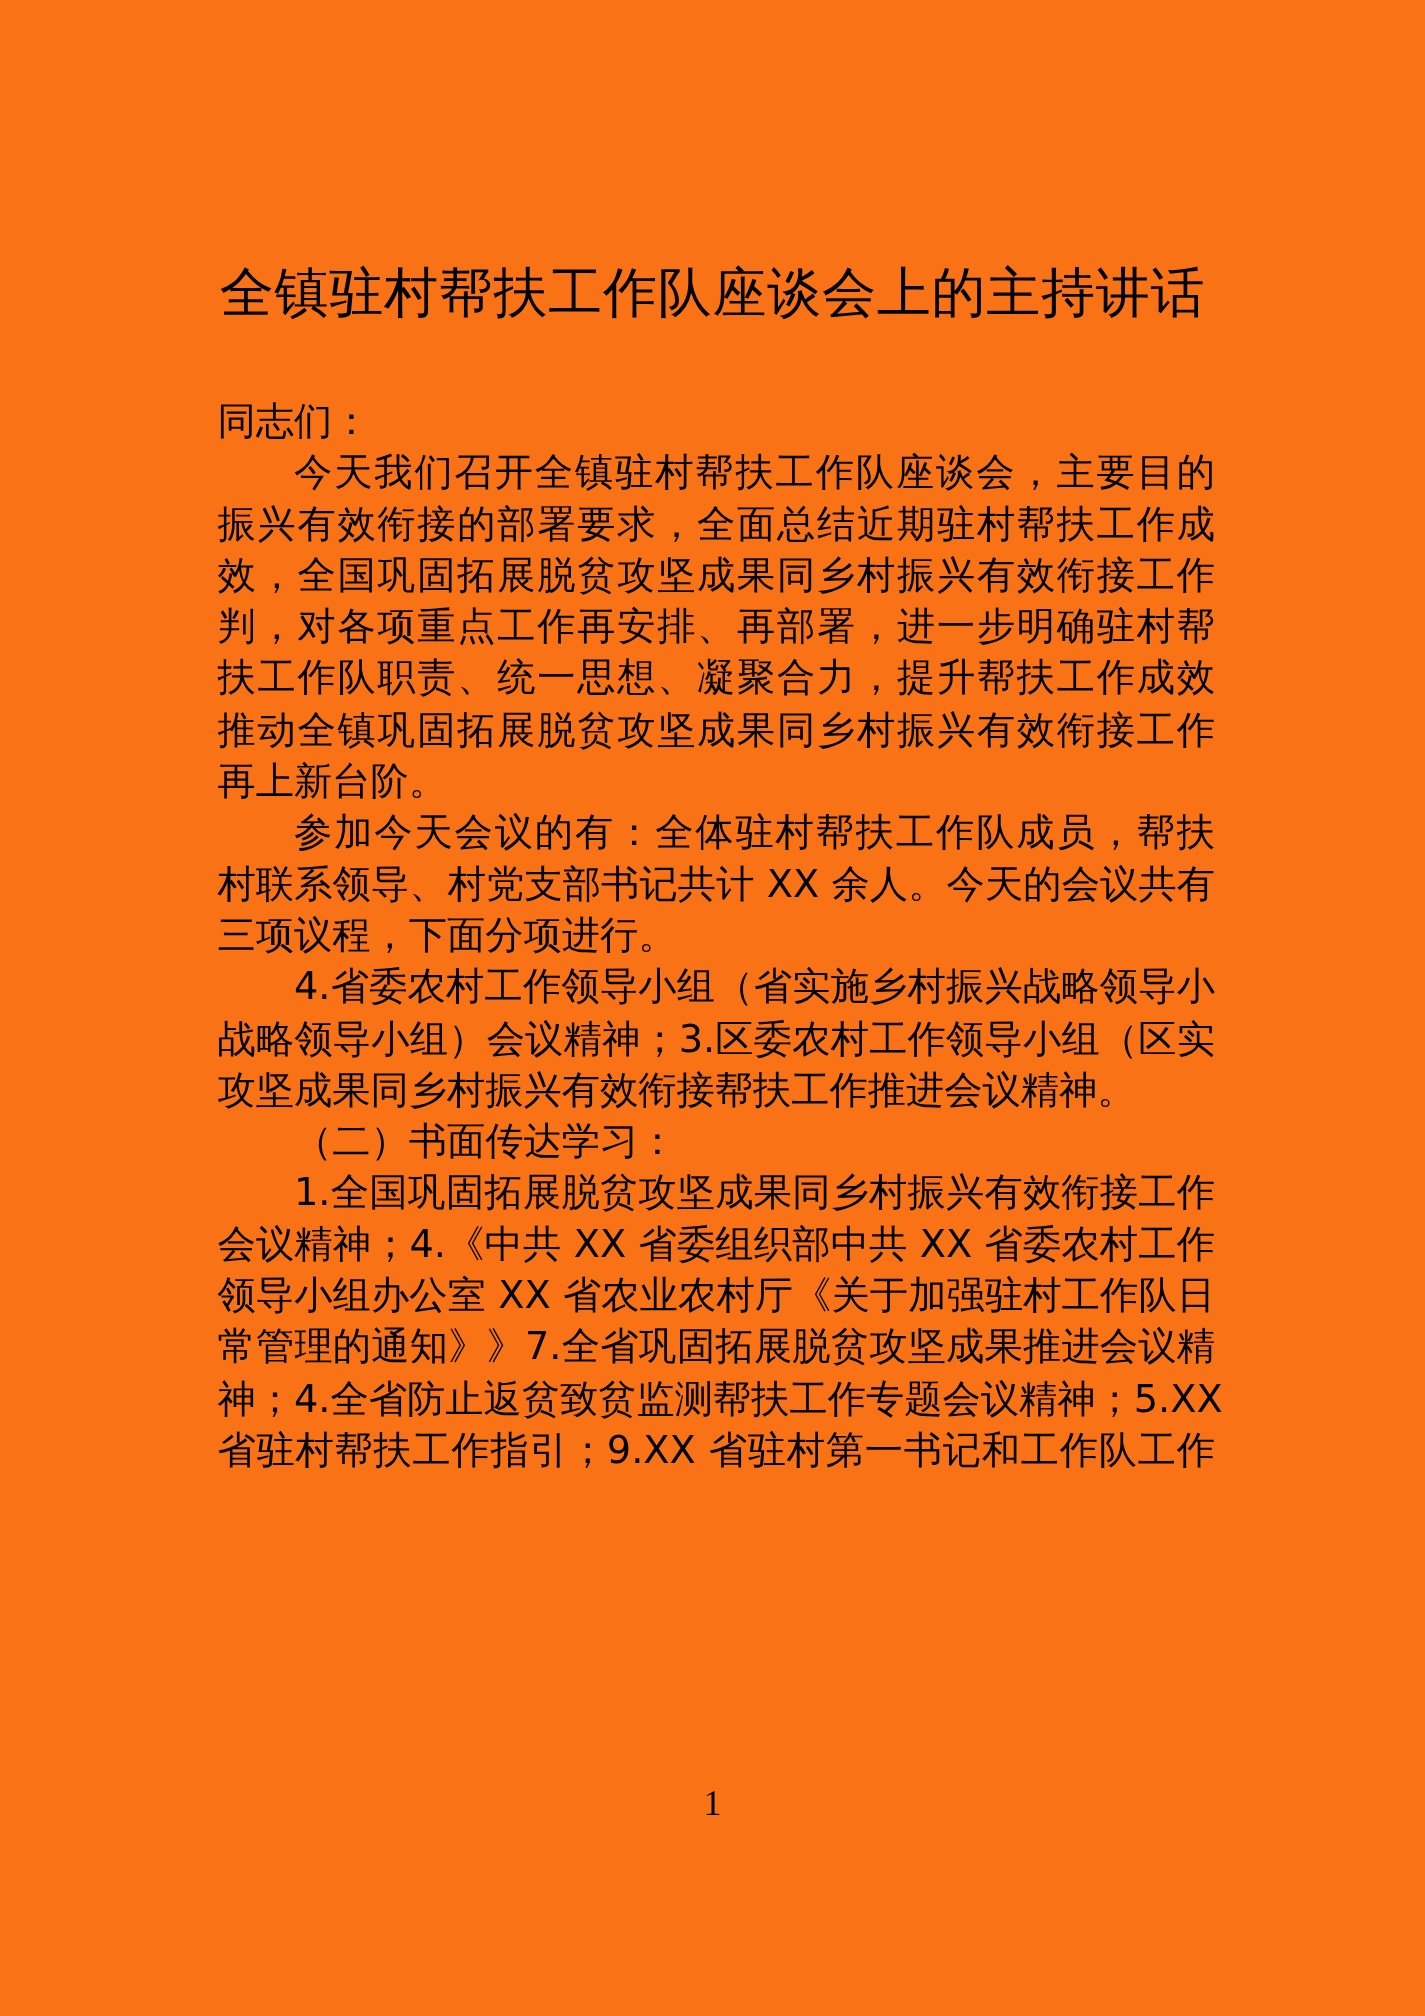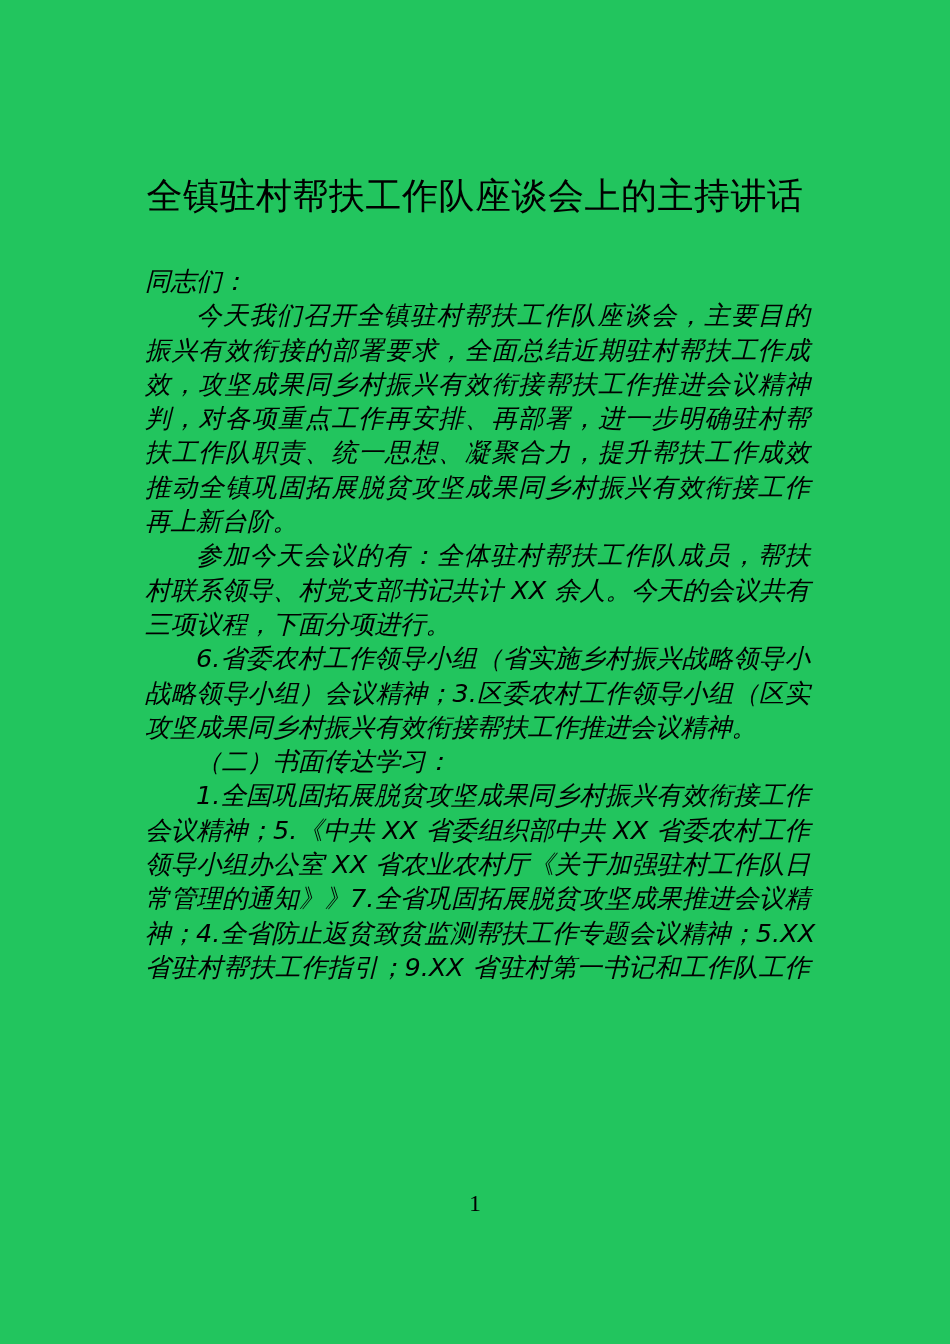--- a/index.html
+++ b/index.html
@@ -13,21 +13,21 @@
       position: relative;
       overflow: hidden;
       font-family: "DejaVu Sans", "Liberation Sans", sans-serif;
       color: #000000;
     }
     .page {
       position: absolute;
       left: 0; top: 0;
       width: 950px;
       height: 1344px;
-      background: #22c55e;
+      background: #f97316;
     }
     .title {
       position: absolute;
       left: 0;
       top: 172px;
       width: 950px;
       text-align: center;
       font-size: 36px;
       line-height: 48px;
       letter-spacing: 0.5px;
@@ -41,21 +41,20 @@
     }
     .line {
       display: block;
       height: 34.3px;
       line-height: 34.3px;
       font-size: 25.5px;
       white-space: nowrap;
       text-align: justify;
       text-align-last: justify;
       letter-spacing: 0px;
-      font-style: italic;
     }
     .line.last {
       text-align-last: left;
     }
     .indent {
       padding-left: 51px;
     }
     .page-number {
       position: absolute;
       left: 0;
@@ -74,48 +73,48 @@
 
   <div class="title">全镇驻村帮扶工作队座谈会上的主持讲话</div>
 
   <div class="body">
 
     <span class="line last">同志们：</span>
 
     <div>
       <span class="line indent">今天我们召开全镇驻村帮扶工作队座谈会，主要目的</span>
       <span class="line">振兴有效衔接的部署要求，全面总结近期驻村帮扶工作成</span>
-      <span class="line">效，攻坚成果同乡村振兴有效衔接帮扶工作推进会议精神</span>
+      <span class="line">效，全国巩固拓展脱贫攻坚成果同乡村振兴有效衔接工作</span>
       <span class="line">判，对各项重点工作再安排、再部署，进一步明确驻村帮</span>
       <span class="line">扶工作队职责、统一思想、凝聚合力，提升帮扶工作成效</span>
       <span class="line">推动全镇巩固拓展脱贫攻坚成果同乡村振兴有效衔接工作</span>
       <span class="line last">再上新台阶。</span>
     </div>
 
     <div>
       <span class="line indent">参加今天会议的有：全体驻村帮扶工作队成员，帮扶</span>
       <span class="line">村联系领导、村党支部书记共计 XX 余人。今天的会议共有</span>
       <span class="line last">三项议程，下面分项进行。</span>
     </div>
 
 
 
     <div>
-      <span class="line indent">6.省委农村工作领导小组（省实施乡村振兴战略领导小</span>
+      <span class="line indent">4.省委农村工作领导小组（省实施乡村振兴战略领导小</span>
       <span class="line">战略领导小组）会议精神；3.区委农村工作领导小组（区实</span>
       <span class="line last">攻坚成果同乡村振兴有效衔接帮扶工作推进会议精神。</span>
     </div>
 
     <div>
       <span class="line indent last">（二）书面传达学习：</span>
     </div>
 
     <div>
       <span class="line indent">1.全国巩固拓展脱贫攻坚成果同乡村振兴有效衔接工作</span>
-      <span class="line">会议精神；5.《中共 XX 省委组织部中共 XX 省委农村工作</span>
+      <span class="line">会议精神；4.《中共 XX 省委组织部中共 XX 省委农村工作</span>
       <span class="line">领导小组办公室 XX 省农业农村厅《关于加强驻村工作队日</span>
       <span class="line">常管理的通知》》7.全省巩固拓展脱贫攻坚成果推进会议精</span>
       <span class="line">神；4.全省防止返贫致贫监测帮扶工作专题会议精神；5.XX</span>
       <span class="line">省驻村帮扶工作指引；9.XX 省驻村第一书记和工作队工作</span>
     </div>
 
   </div>
 
   <div class="page-number">1</div>
 

